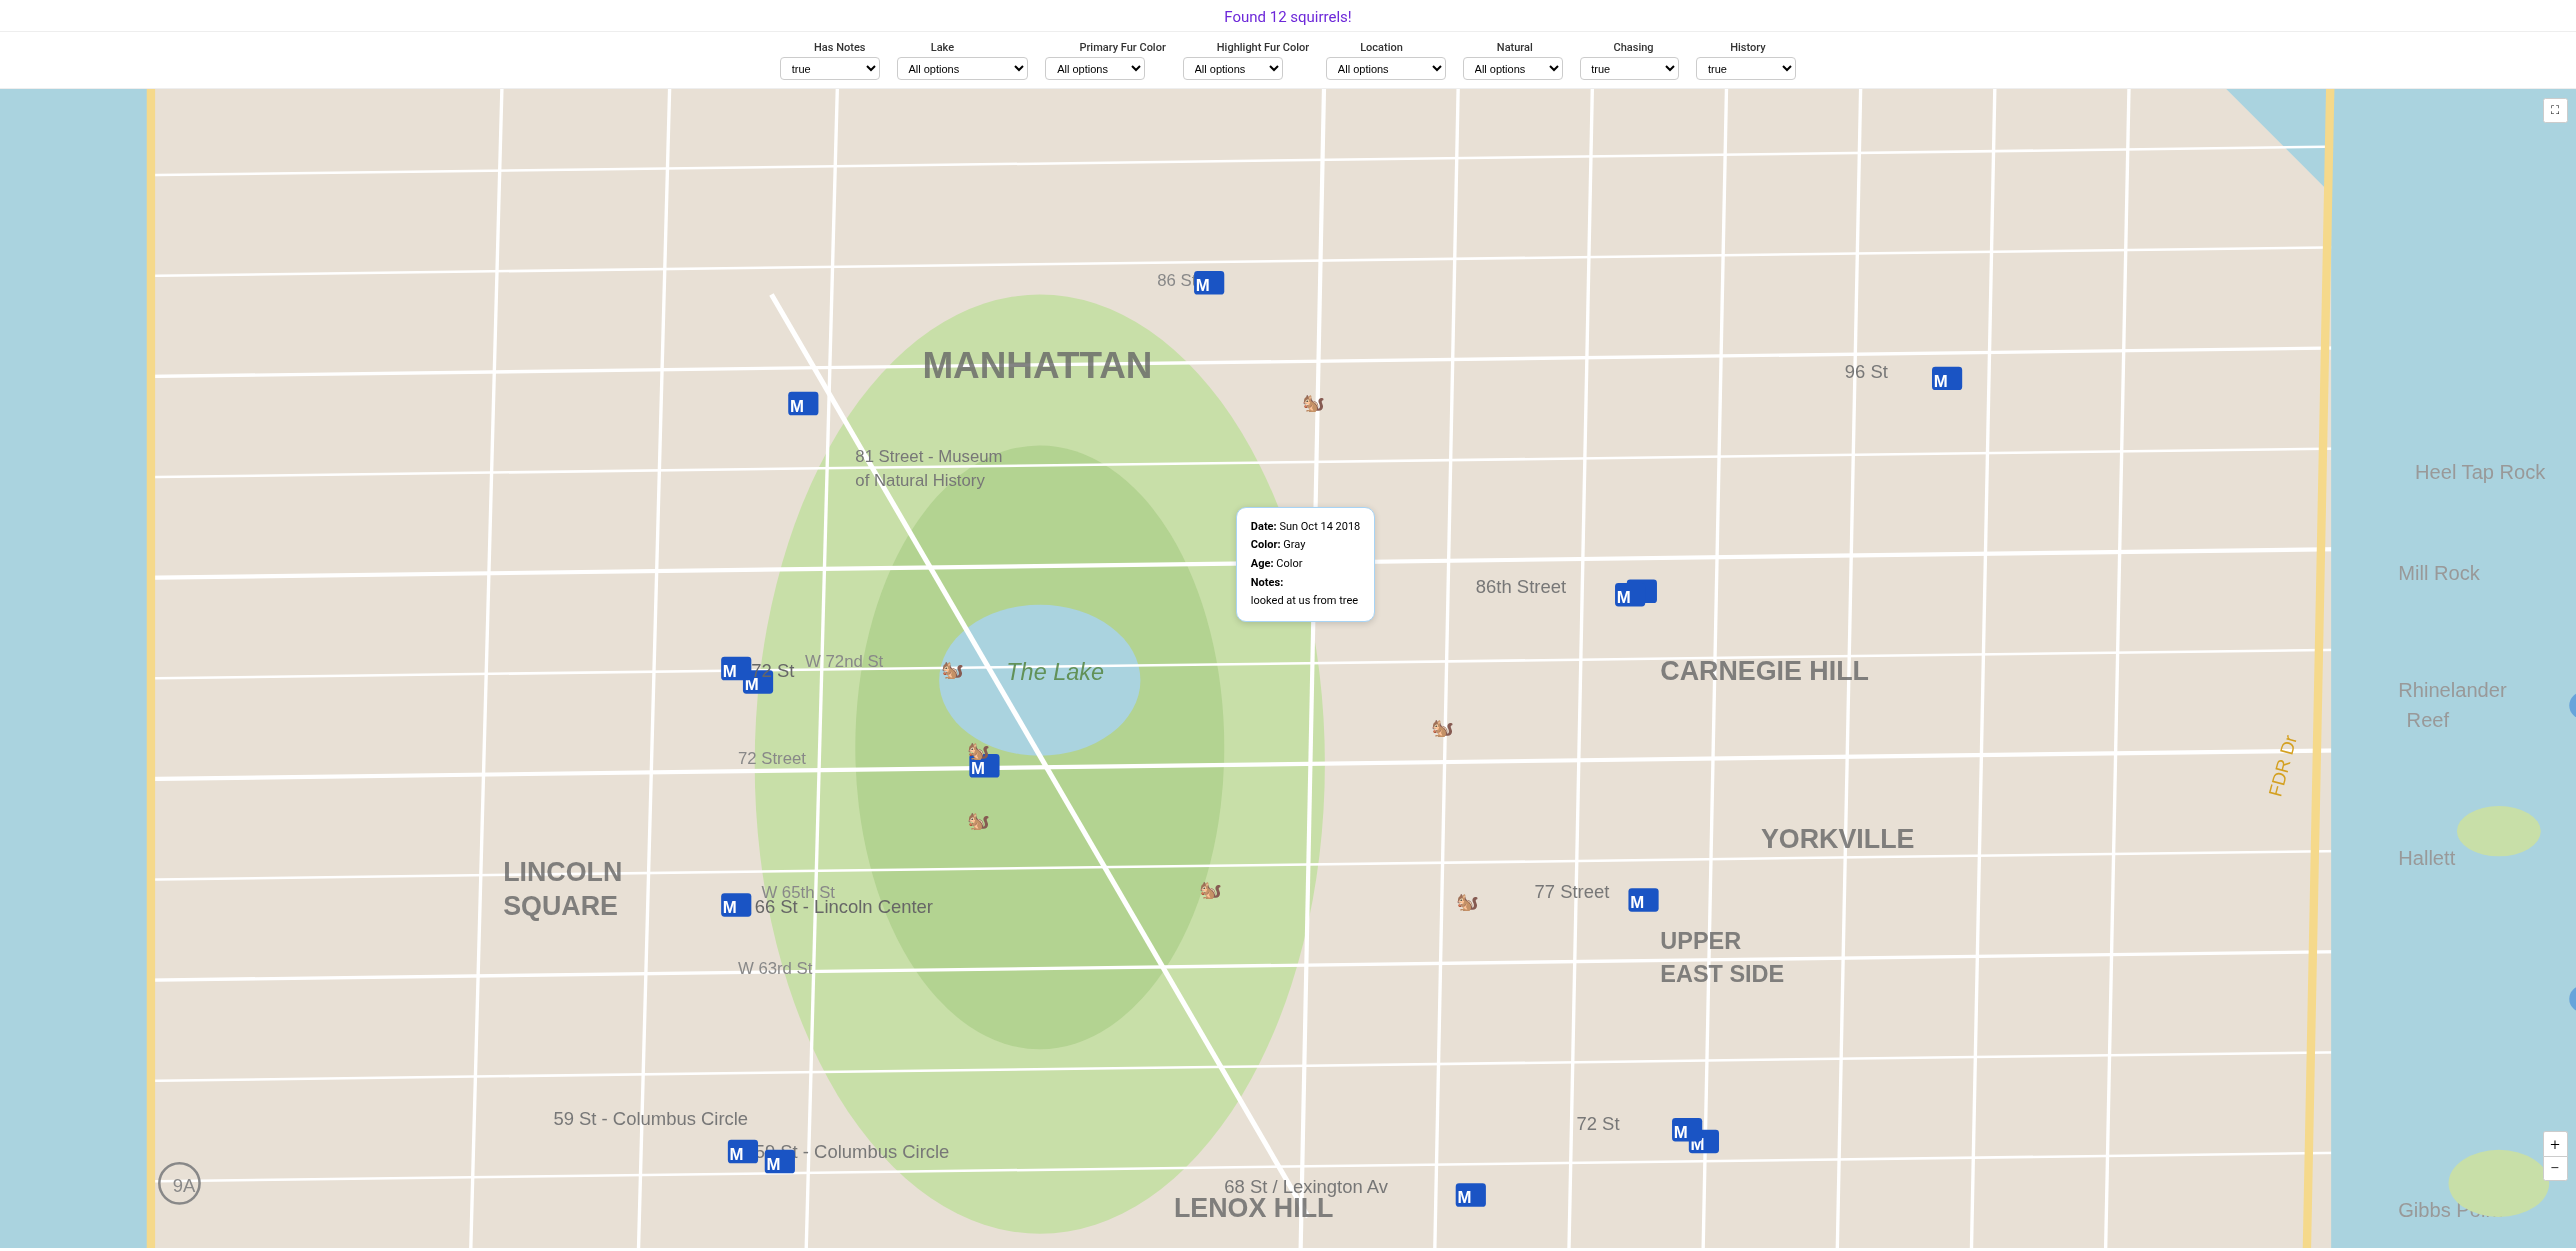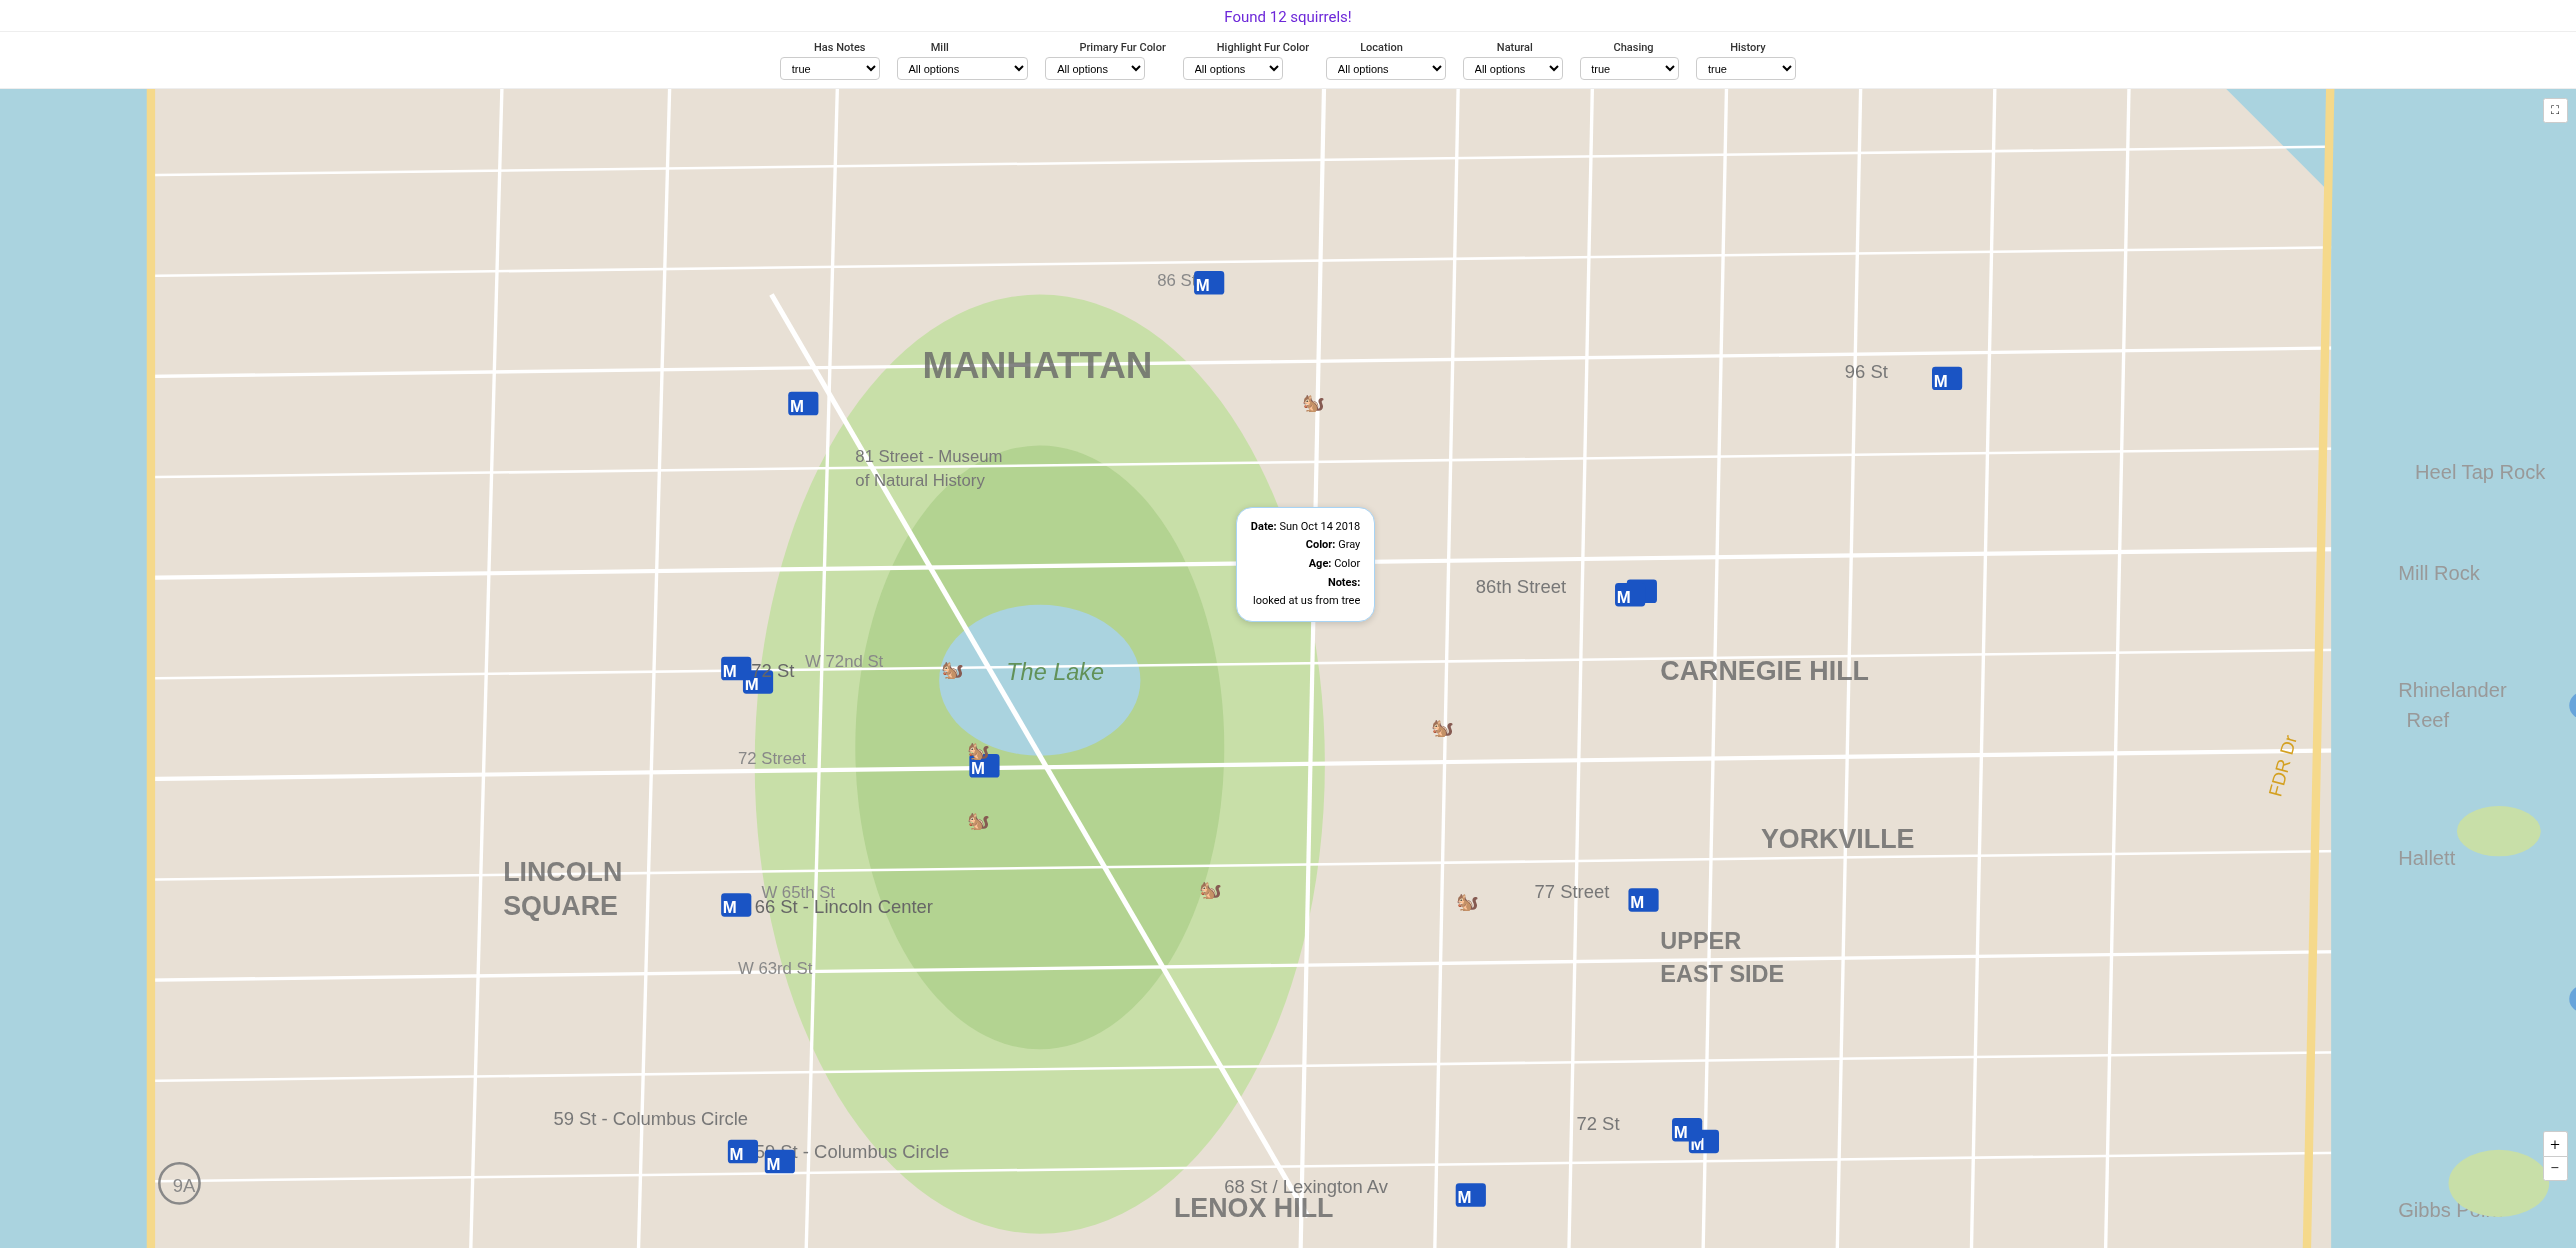--- a/index.html
+++ b/index.html
@@ -62,28 +62,27 @@
       height: 100%;
     }
 
     
     .popup {
       position: absolute;
       top: 36%;
       left: 48%;
       background: #fff;
       border: 1.7px solid #a8d4f5;
-      border-radius: 16px;
+      border-radius: 10px;
       padding: 10px 13.4px;
       font-size: 11px;
       line-height: 1.7;
       box-shadow: 0 1.7px 6.7px rgba(0,0,0,0.15);
       max-width: 184px;
       z-index: 10;
-      text-align: right;
     }
 
     .popup .popup-row span.bold { font-weight: bold; }
 
     
     .squirrel-marker {
       position: absolute;
       font-size: 18.4px;
       transform: translate(-50%, -50%);
       cursor: pointer;
@@ -146,21 +145,21 @@
 <div class="header">
   <span>Found 12 squirrels!</span>
 </div>
 
 <div class="filters">
 <div class="filter-group">
       <label>Has Notes</label>
       <select><option value="true">true</option><option value="false">false</option><option value="All options">All options</option></select>
     </div>
     <div class="filter-group">
-      <label>Mill</label>
+      <label>Lake</label>
       <select><option value="All options">All options</option><option value="Sun Oct 14 2018">Sun Oct 14 2018</option><option value="Sat Oct 6 2018">Sat Oct 6 2018</option></select>
     </div>
     <div class="filter-group">
       <label>Primary Fur Color</label>
       <select><option value="All options">All options</option><option value="Gray">Gray</option><option value="Cinnamon">Cinnamon</option><option value="Black">Black</option></select>
     </div>
     <div class="filter-group">
       <label>Highlight Fur Color</label>
       <select><option value="All options">All options</option><option value="White">White</option><option value="Gray">Gray</option><option value="Cinnamon">Cinnamon</option></select>
     </div>

